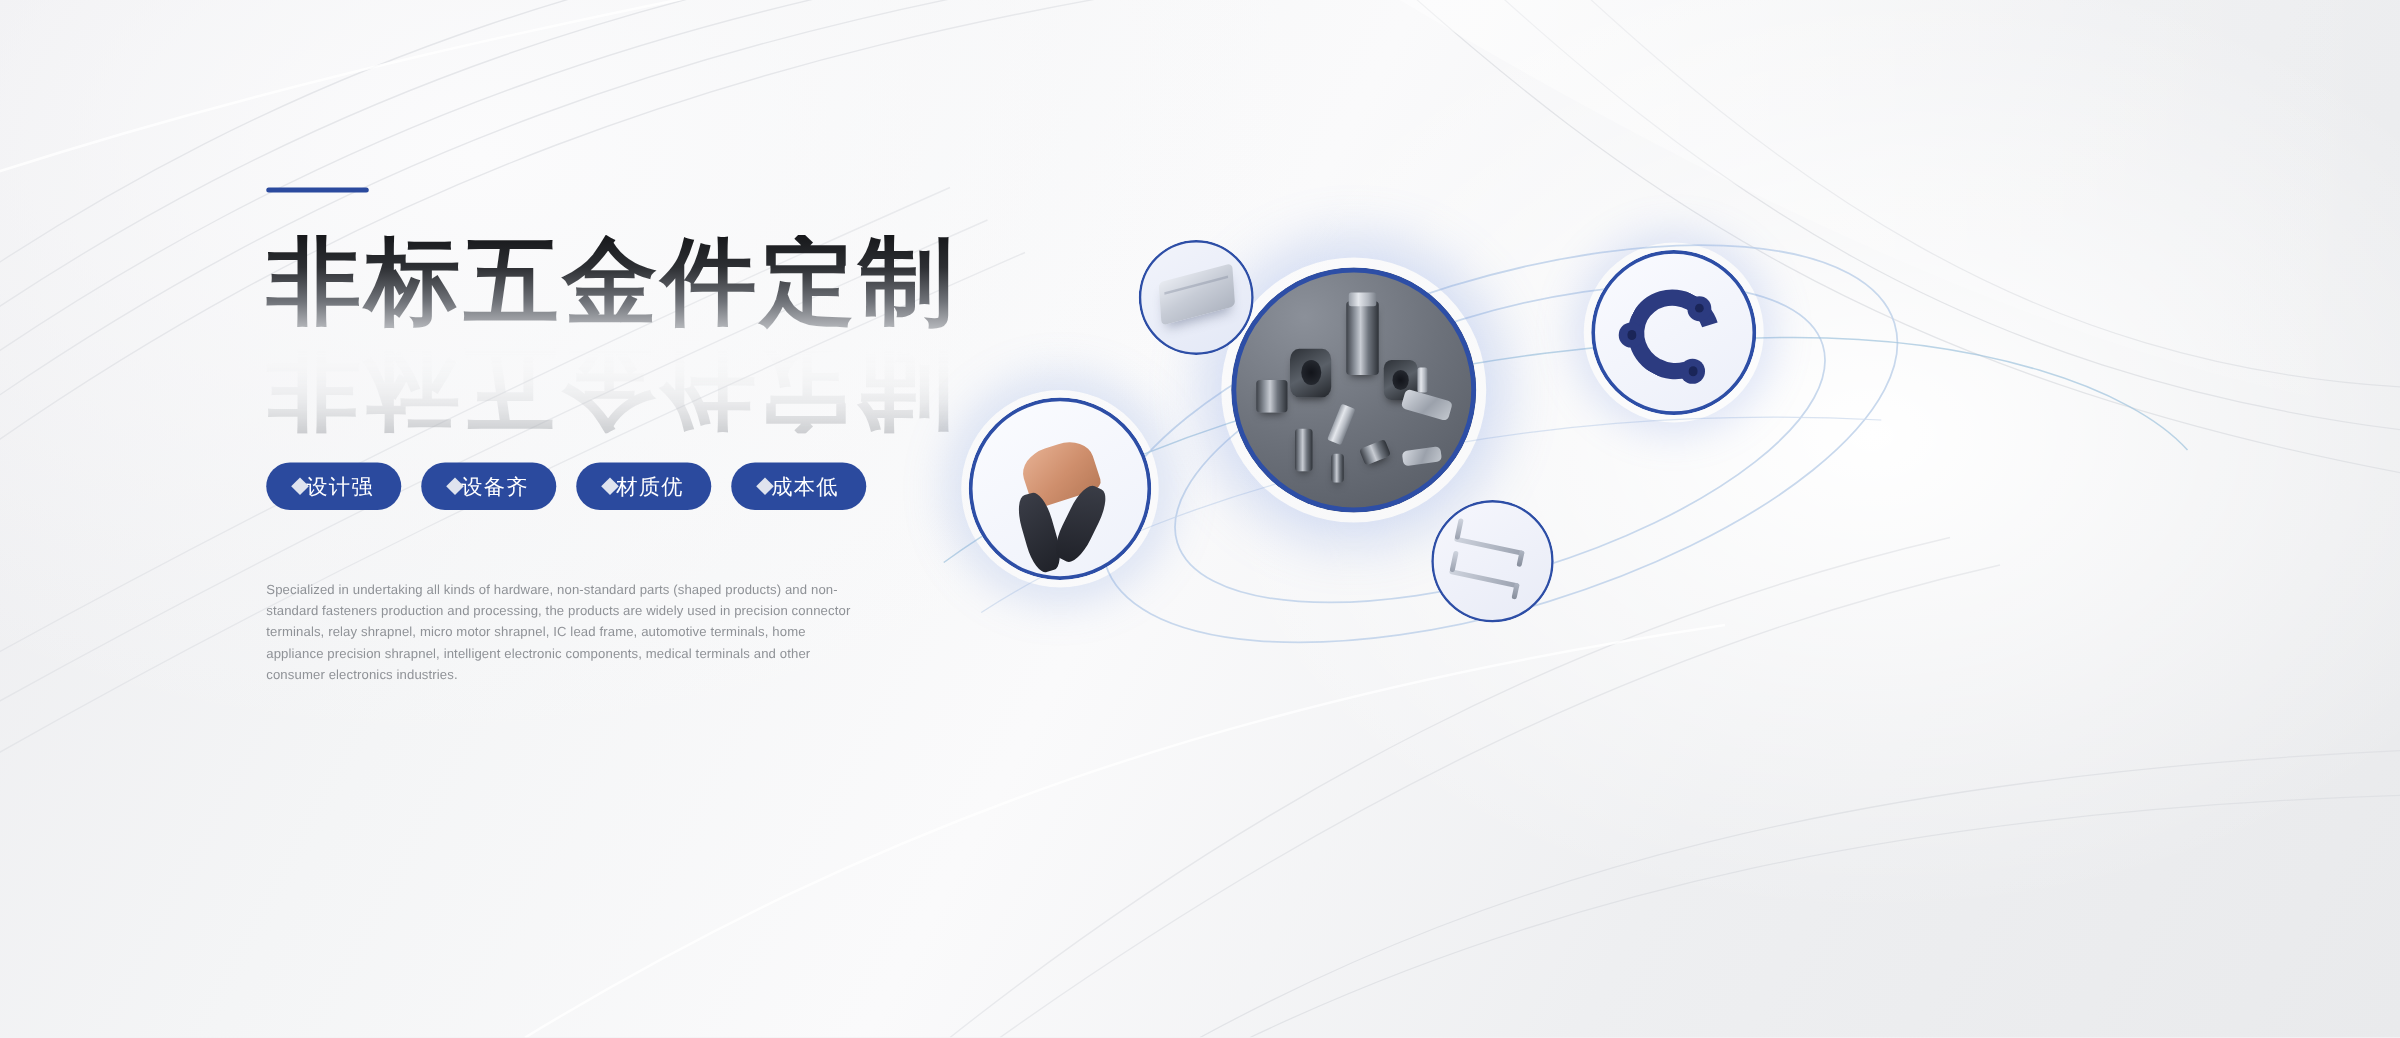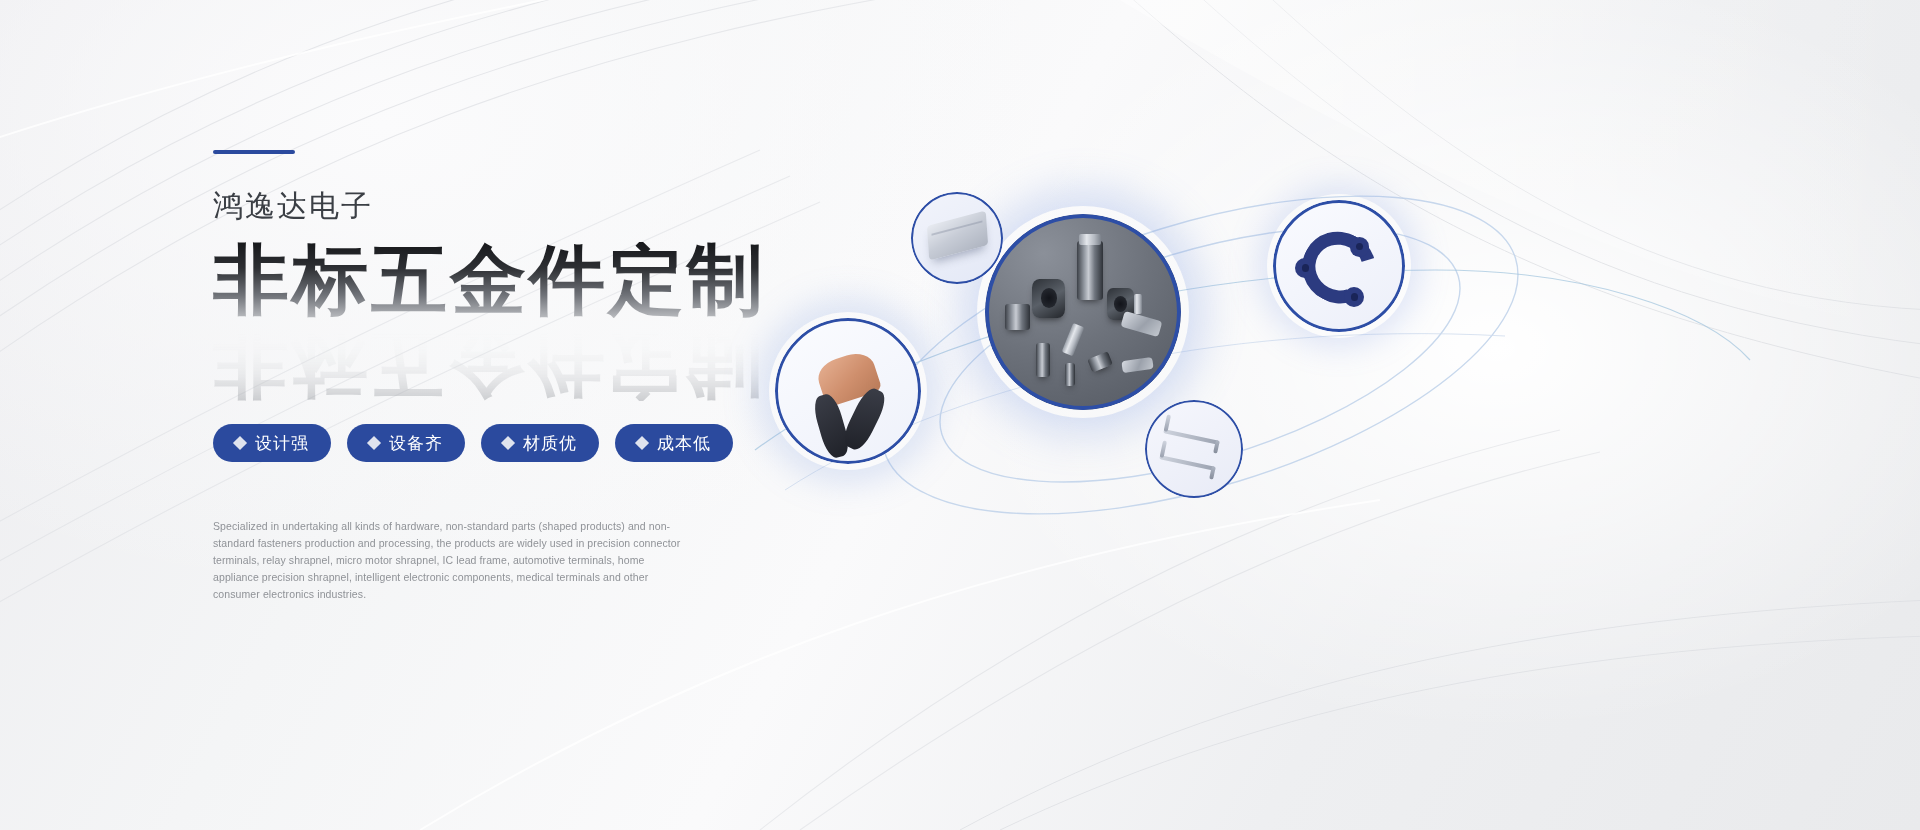--- a/index.html
+++ b/index.html
@@ -50,21 +50,21 @@
     -webkit-background-clip:text; background-clip:text;
     color:transparent; -webkit-text-fill-color:transparent;
     opacity:.55;
     -webkit-mask-image:linear-gradient(to top, rgba(0,0,0,0) 8%, rgba(0,0,0,.85) 100%);
     mask-image:linear-gradient(to top, rgba(0,0,0,0) 8%, rgba(0,0,0,.85) 100%);
     pointer-events:none;
   }
 
   .badges{ display:flex; gap:16px; margin-top:60px; }
   .badge{
-    display:flex; align-items:center; gap:10px;
+    display:flex; align-items:center; 
     height:38px; padding:0 22px;
     background:#2b4a9e; border-radius:19px;
     color:#fff; font-size:17px; letter-spacing:1px;
     border:none; cursor:pointer; white-space:nowrap;
   }
   .badge .dia{
     width:10px; height:10px; background:#dfe3ee;
     transform:rotate(45deg); display:inline-block; flex:none;
   }
 
@@ -241,21 +241,20 @@
       <path d="M-40,150 C380,10 760,-30 1100,-120"></path>
       <path d="M420,830 C700,660 980,560 1380,500"></path>
     </g>
     <path d="M1120,0 C1420,180 1700,300 1920,330 L1920,0 Z" fill="url(#lw2)" opacity=".55"></path>
   </svg>
 
   <div class="left">
 
     <div class="accent-rule"></div>
 
-    <div class="brand">鸿逸达电子</div>
 
     <div class="headline-wrap">
       <div class="headline">非标五金件定制</div>
       <div class="headline-reflect">非标五金件定制</div>
     </div>
 
     <div class="badges">
       <button class="badge">
         <span class="dia"></span>
         <span>设计强</span>

